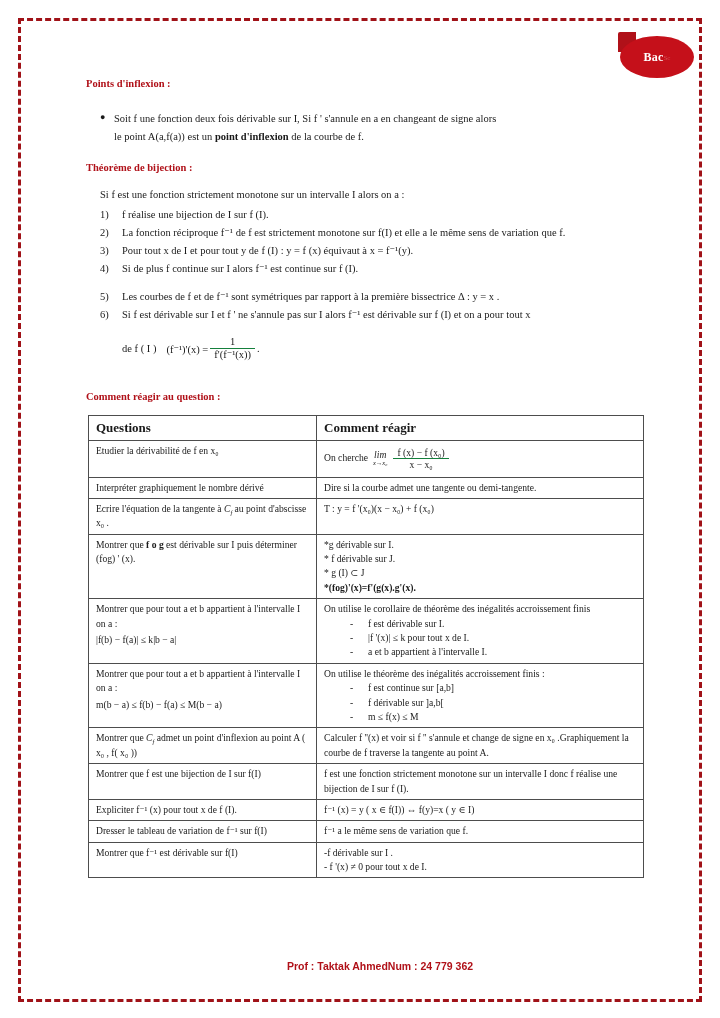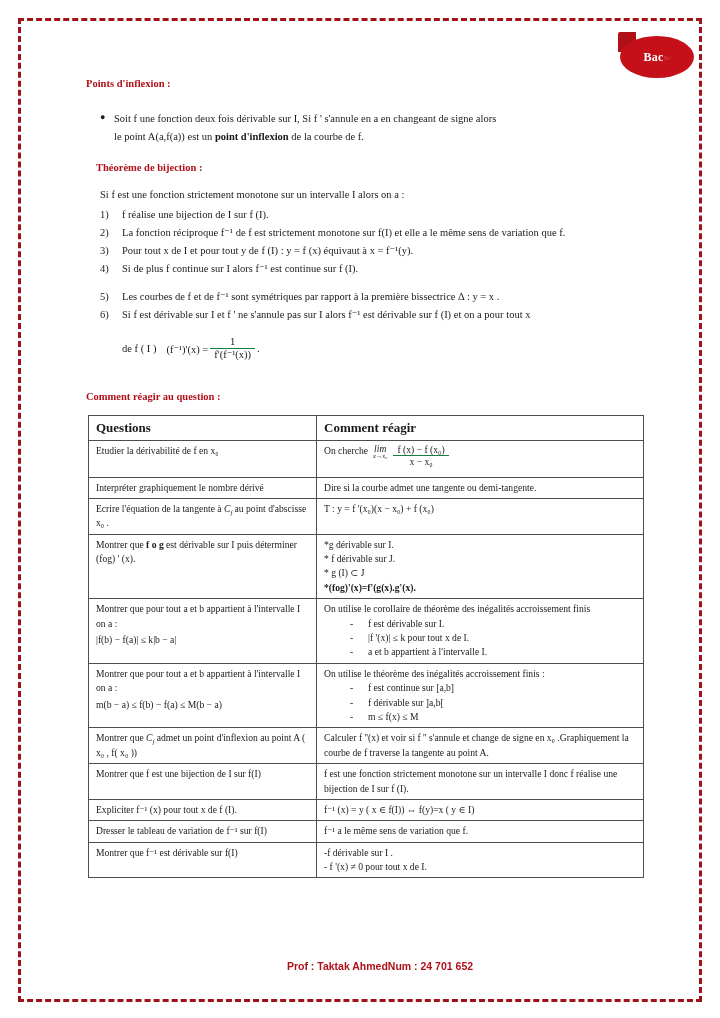--- a/index.html
+++ b/index.html
@@ -82,21 +82,21 @@
   
   h2.section-title {
     color: #b01119;
     font-size: 10.5px;
     font-weight: bold;
     font-family: "Liberation Serif", "DejaVu Serif", serif;
     margin: 0;
     padding: 0;
   }
   .sec-inflexion { position: absolute; left: 86px; top: 78px; }
-  .sec-bijection { position: absolute; left: 96px; top: 162px; }
+  .sec-bijection { position: absolute; left: 86px; top: 162px; }
   .sec-reagir    { position: absolute; left: 86px; top: 391px; }
 
   
   .bullet-block {
     position: absolute;
     left: 100px;
     top: 110px;
     width: 400px;
     font-size: 10.5px;
     line-height: 1.75;
@@ -203,21 +203,21 @@
     padding-left: 26px;
   }
   .dash-list li .dash {
     flex: 0 0 18px;
     width: 18px;
   }
   .star-line { display: block; }
 
   .cell-center-math {
     display: flex;
-    align-items: flex-start;
+    align-items: center;
     min-height: 30px;
   }
 
   
   .footer {
     position: absolute;
     left: 88px;
     right: 48px;
     top: 960px;
     display: flex;
@@ -421,16 +421,16 @@
           <span class="star-line">-f dérivable sur I .</span>
           <span class="star-line">- f '(x) ≠ 0 pour tout x de I.</span>
         </td>
       </tr>
 
     </tbody>
   </table>
 
   <div class="footer">
     <span>Prof : Taktak Ahmed</span>
-    <span>Num : 24 701 652</span>
+    <span>Num : 24 779 362</span>
   </div>
 
 </div>
 
 </body></html>

